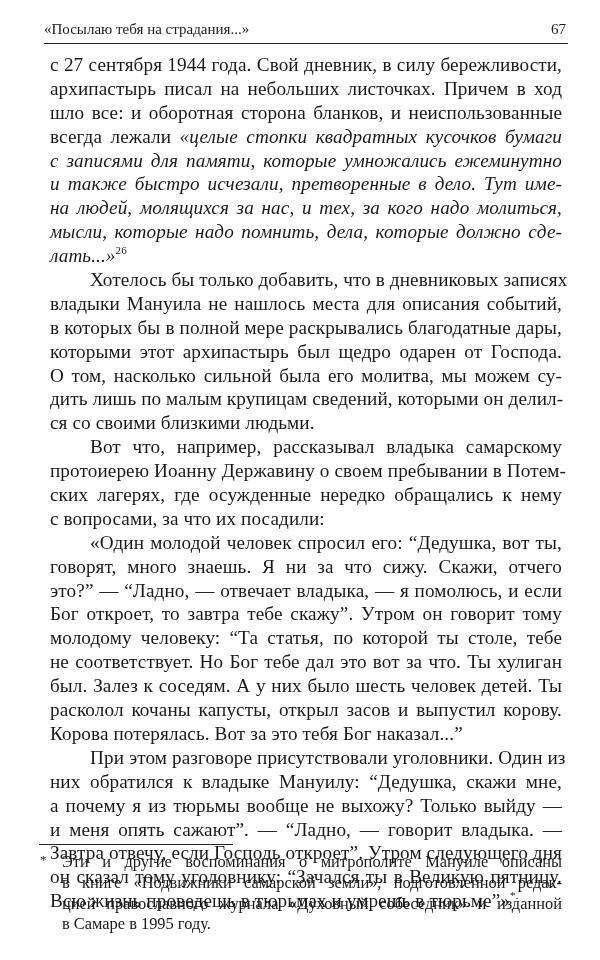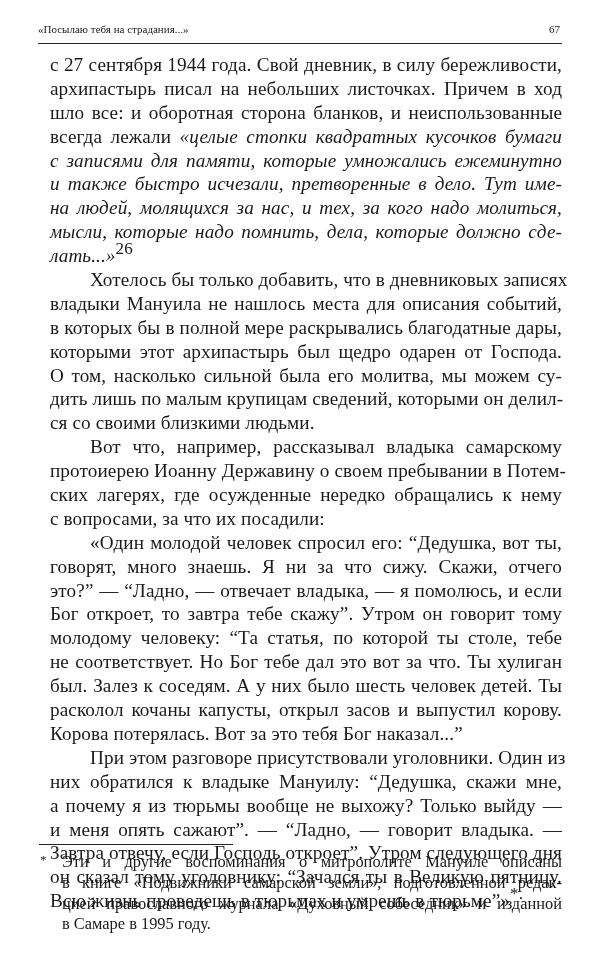--- a/index.html
+++ b/index.html
@@ -16,26 +16,26 @@
       color: #1a1a1a;
     }
     .page {
       position: absolute;
       left: 38px;
       top: 0;
       width: 524px;
     }
     .running-header {
       position: absolute;
-      left: 0;
+      left: 6px;
       top: 17px;
       width: 524px;
       height: 26px;
       border-bottom: 1.2px solid #222;
-      font-size: 11px;
+      font-size: 15px;
       line-height: 24px;
     }
     .running-header .title {
       position: absolute;
       left: 0;
       top: 0;
     }
     .running-header .page-number {
       position: absolute;
       right: 2px;
@@ -61,21 +61,21 @@
     .line.last {
       text-align-last: left;
     }
     .line.indent {
       padding-left: 40px;
     }
     .it {
       font-style: italic;
     }
     sup.ref {
-      font-size: 17px;
+      font-size: 11px;
       vertical-align: 8px;
       line-height: 0;
     }
     .footnote-rule {
       position: absolute;
       left: 1px;
       top: 844px;
       width: 194px;
       border-top: 1.2px solid #222;
     }

